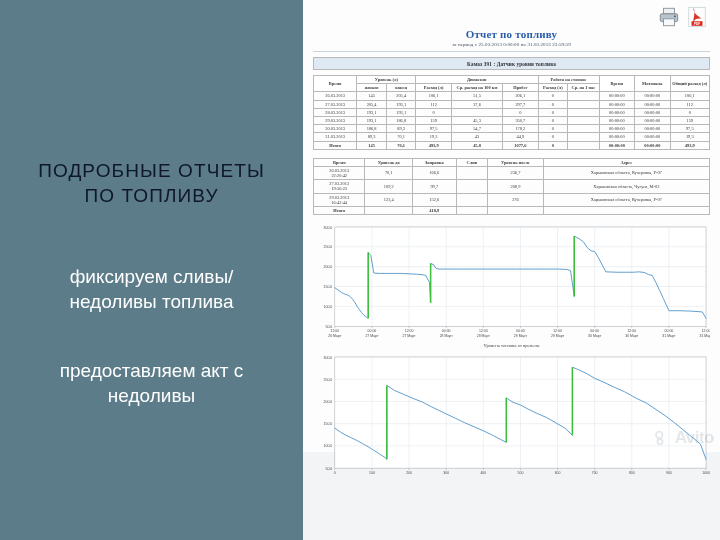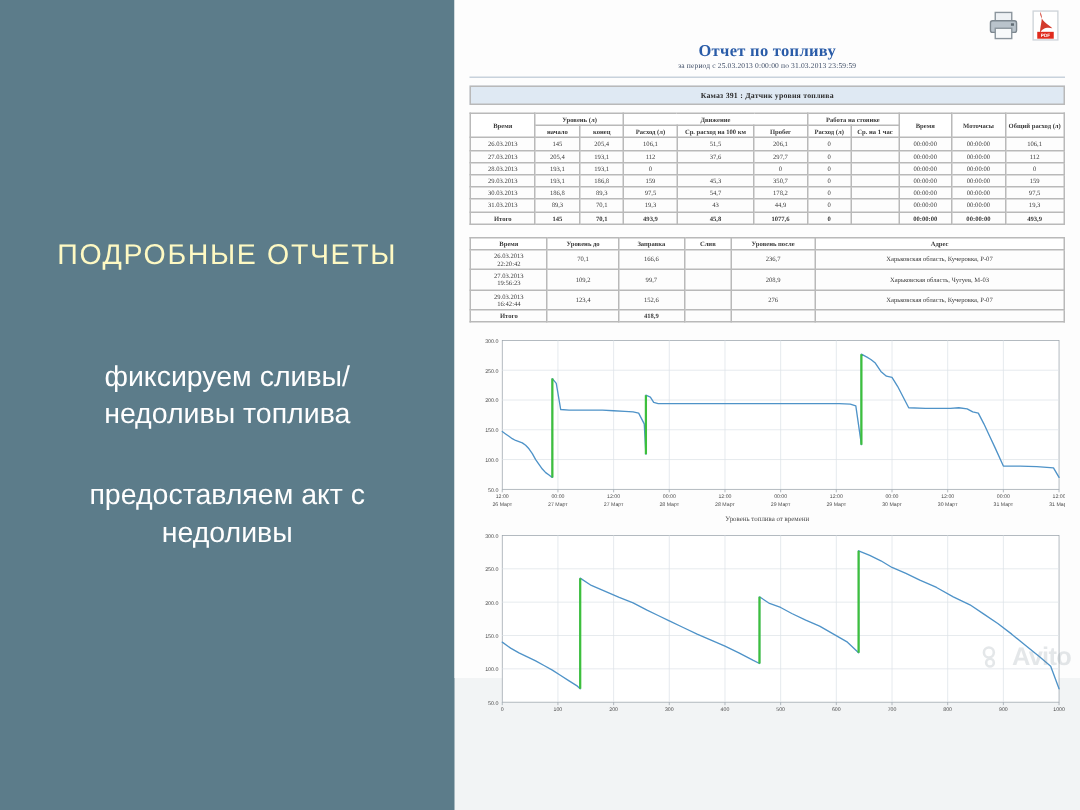--- a/index.html
+++ b/index.html
@@ -13,29 +13,29 @@
 
   
   .promo {
     position: absolute; left: 0; top: 0; width: 303px; height: 540px;
     background: #5c7c8a;
     display: flex; flex-direction: column;
     align-items: center; justify-content: flex-start;
     padding-top: 158px;
   }
   .promo-head {
-    color: #fef9c3; font-size: 19px; line-height: 25px;
+    color: #0f172a; font-size: 19px; line-height: 25px;
     letter-spacing: 1.1px; text-align: right; font-weight: 300;
     text-transform: uppercase;
   }
   .promo-sub {
     color: #ffffff; font-size: 19px; line-height: 25px;
     font-weight: normal; text-align: center; padding: 0 18px;
   }
-  .promo-sub.b2 { margin-top: 29px; }
+  .promo-sub.b2 { margin-top: 44px; }
 
   
   .sheet {
     position: absolute; left: 303px; top: 0; width: 417px; height: 452px;
     background: #fdfdfd;
     padding: 6px 10px 0 10px;
   }
   .toolbar { position: absolute; right: 12px; top: 6px; display: flex; gap: 6px; }
   .ic { width: 22px; height: 22px; display: block; }
 
@@ -90,20 +90,21 @@
   }
   .wm-txt { font-size: 17px; font-weight: bold; color: #7c8a95; letter-spacing: -.5px; }
 </style>
 </head>
 <body>
 
 <div class="page">
 
   <div class="promo">
     <div class="promo-head">ПОДРОБНЫЕ ОТЧЕТЫ</div>
+    <div class="promo-head">ПО ТОПЛИВУ</div>
 
     <div class="promo-sub b2" style="margin-top:56px">
       <div>фиксируем сливы/</div>
       <div>недоливы топлива</div>
     </div>
 
     <div class="promo-sub b2">
       <div>предоставляем акт с</div>
       <div>недоливы</div>
     </div>

